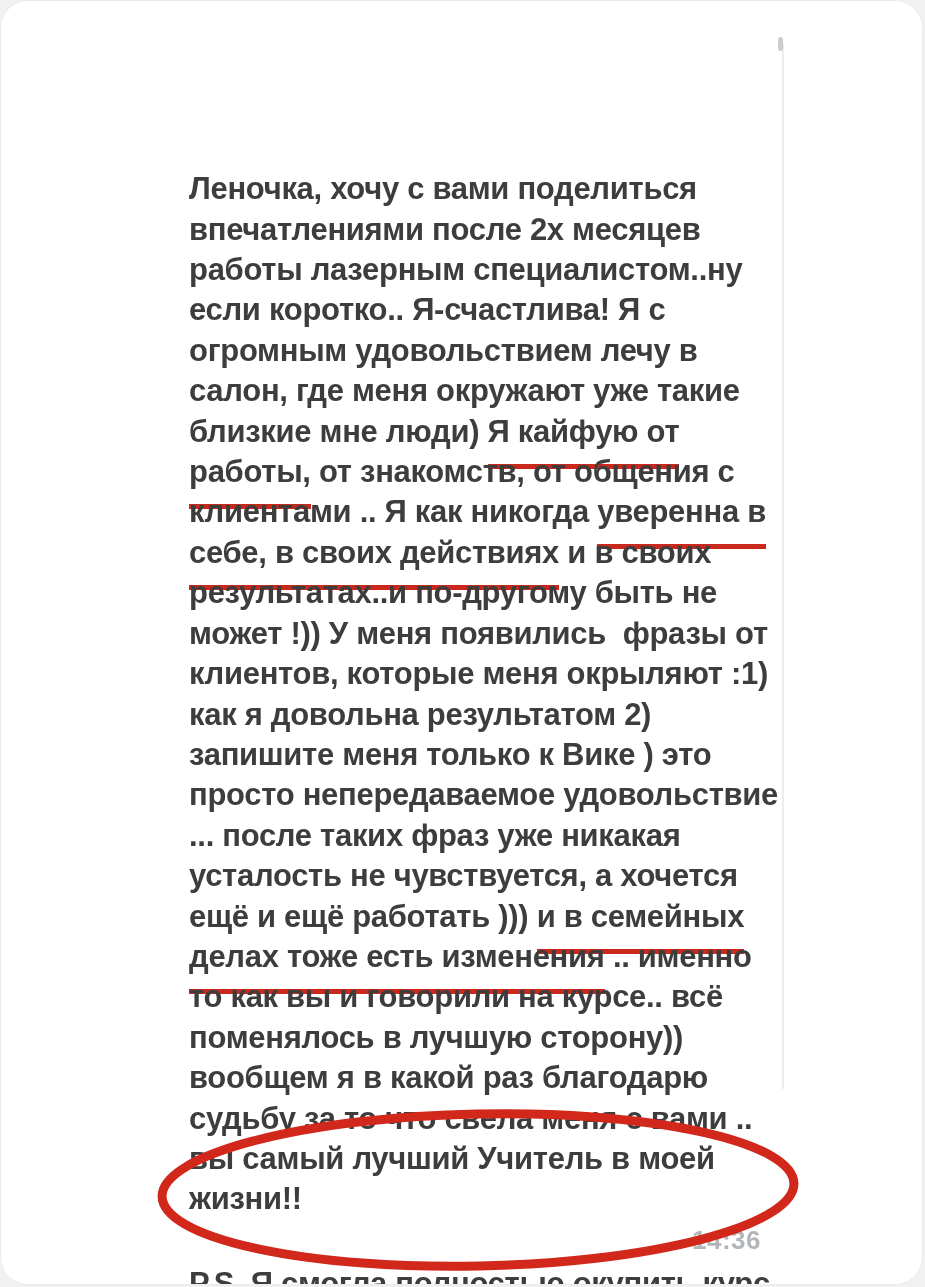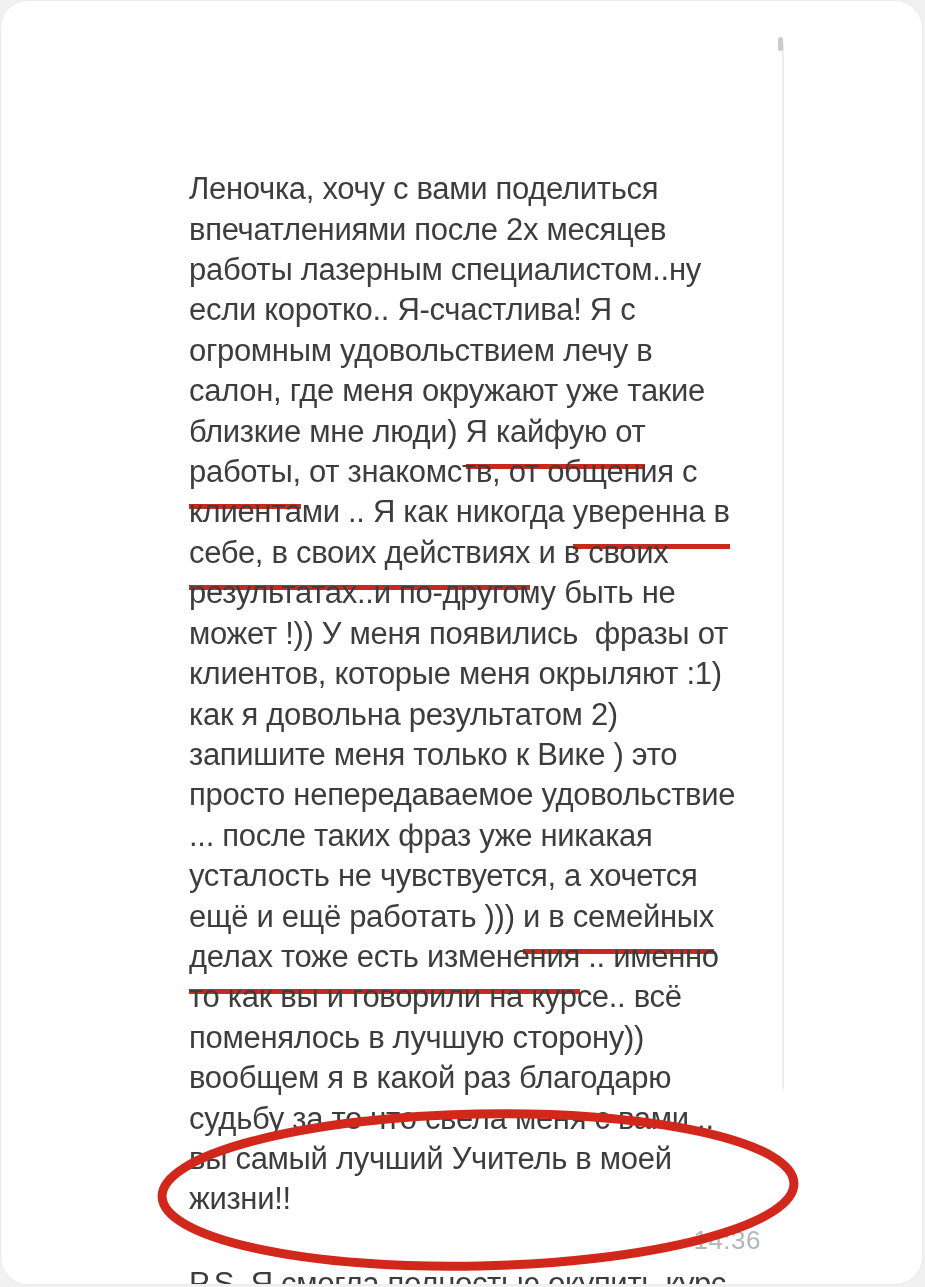--- a/index.html
+++ b/index.html
@@ -10,20 +10,21 @@
     position:relative;
   }
   .card{
     position:absolute;left:0;top:0;
     width:923px;height:1285px;
     background:#ffffff;
     border:1px solid #ebebeb;
     border-radius:28px;
     overflow:hidden;
     box-sizing:border-box;
+    font-weight:bold;
   }
   .msg-text{
     position:absolute;left:188px;top:47px;
     font-size:31px;line-height:40.4px;
     letter-spacing:-0.3px;
     color:#3d3d3d;
     white-space:pre;
   }
   .ps-text{
     position:absolute;left:188px;top:1142px;

